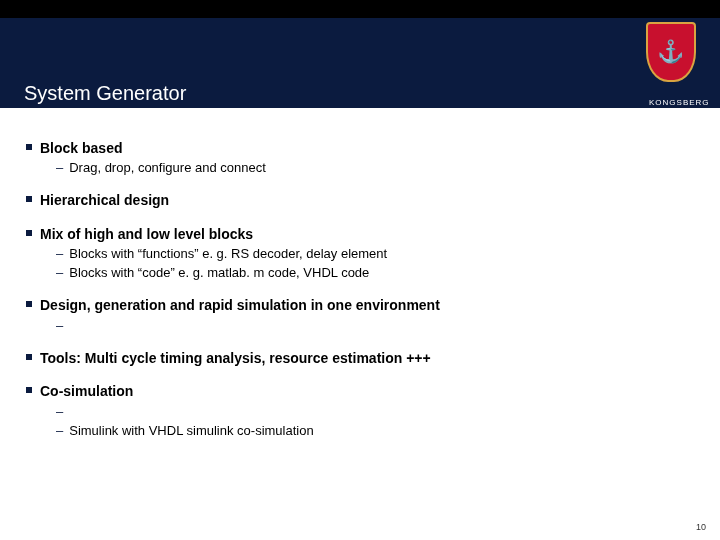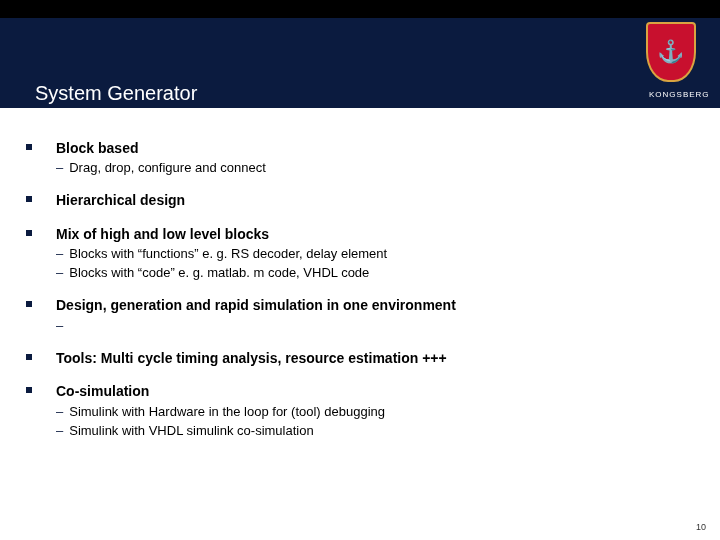--- a/index.html
+++ b/index.html
@@ -16,21 +16,21 @@
     position: relative;
   }
   .black-band {
     position: absolute;
     top: 0; left: 0; right: 0;
     height: 18px;
     background: #000;
   }
   .title {
     position: absolute;
-    left: 35px;
+    left: 24px;
     top: 82px;
     color: #fff;
     font-size: 20px;
     font-weight: normal;
   }
   .logo {
     position: absolute;
     right: 20px;
     top: 22px;
     width: 58px;
@@ -49,36 +49,35 @@
   }
   .crest-inner {
     color: #d9a441;
     font-size: 22px;
     line-height: 1;
   }
   .brand {
     color: #fff;
     font-size: 8px;
     letter-spacing: 1px;
-    margin-top: 8px;
+    margin-top: 16px;
     padding-left: 7px;
   }
   .content {
     padding: 30px 26px 0 26px;
   }
   .topic {
     margin-bottom: 13px;
   }
   .l1 {
     display: flex;
     align-items: flex-start;
     color: #000;
     font-size: 14px;
     line-height: 1.45;
-    gap: 16px;
   }
   .l1 b { font-weight: bold; }
   .sq {
     display: inline-block;
     width: 6px; height: 6px;
     background: #0b1b3f;
     margin-top: 6px;
     margin-right: 8px;
     flex-shrink: 0;
   }
@@ -174,21 +173,20 @@
       </div>
     </div>
     <div class="topic">
       <div class="l1">
         <span class="sq"></span>
         <b>Co-simulation</b>
       </div>
       <div class="subs">
         <div class="l2">
           <span class="dash">–</span>
-          <span>Simulink with Hardware in the loop for (tool) debugging</span>
         </div>
         <div class="l2">
           <span class="dash">–</span>
           <span>Simulink with VHDL simulink co-simulation</span>
         </div>
       </div>
     </div>
   </div>
 
 <div class="pagenum">10</div>

